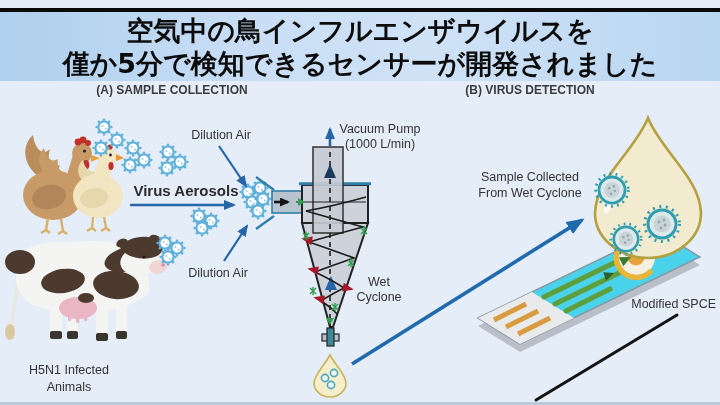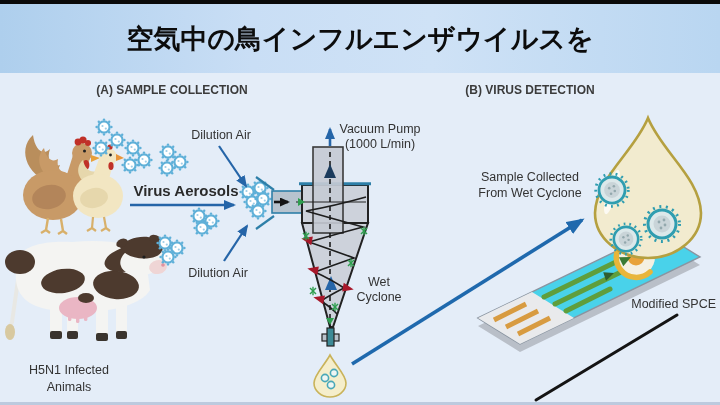--- a/index.html
+++ b/index.html
@@ -2,21 +2,21 @@
 <html><head>
 <meta charset="utf-8">
 <style>
   html,body{margin:0;padding:0;background:#888;}
   .screen{
     position:relative;width:720px;height:405px;overflow:hidden;
     background:#e4edf8;
     font-family:"Liberation Sans","DejaVu Sans",sans-serif;
   }
   .banner{
-    position:absolute;left:0;top:0;width:720px;height:73px;
+    position:absolute;left:0;top:8px;width:720px;height:73px;
     background:linear-gradient(90deg,#aecfed 0%,#c9def5 35%,#cfe2f6 60%,#b9d6f1 100%);
     border-top:4px solid #0a0a0a;
     box-sizing:border-box;
     display:flex;flex-direction:column;align-items:center;justify-content:center;
     z-index:5;
   }
   .banner .line{
     color:#0c0c0c;font-weight:900;font-size:27px;line-height:33px;
     letter-spacing:0px;white-space:nowrap;
     font-family:"DejaVu Sans","Liberation Sans",sans-serif;
@@ -28,20 +28,21 @@
   .lbl-big{font-size:15px;font-weight:600;fill:#2b2b2b;}
   .bottom-edge{position:absolute;left:0;bottom:0;width:720px;height:3px;background:rgba(140,160,190,.45);}
 </style>
 </head>
 <body>
 
 <div class="screen">
 
   <div class="banner">
     <div class="line">空気中の鳥インフルエンザウイルスを</div>
+    <div class="line">僅か5分で検知できるセンサーが開発されました</div>
   </div>
 
   <svg class="diagram" viewBox="0 0 720 405">
     <defs>
       <marker id="ab" markerUnits="userSpaceOnUse" markerWidth="12" markerHeight="10" refX="10" refY="5" orient="auto">
         <path d="M0,0 L12,5 L0,10 Z" fill="#2565a8"></path>
       </marker>
       <marker id="ab-lg" markerUnits="userSpaceOnUse" markerWidth="18" markerHeight="14" refX="15" refY="7" orient="auto">
         <path d="M0,0 L18,7 L0,14 Z" fill="#1f69ad"></path>
       </marker>

